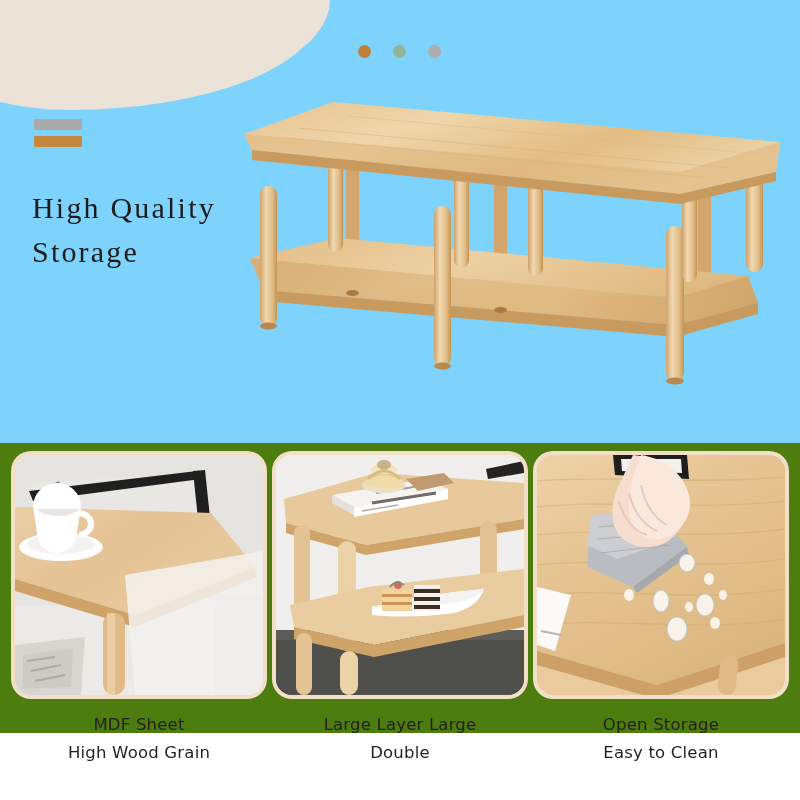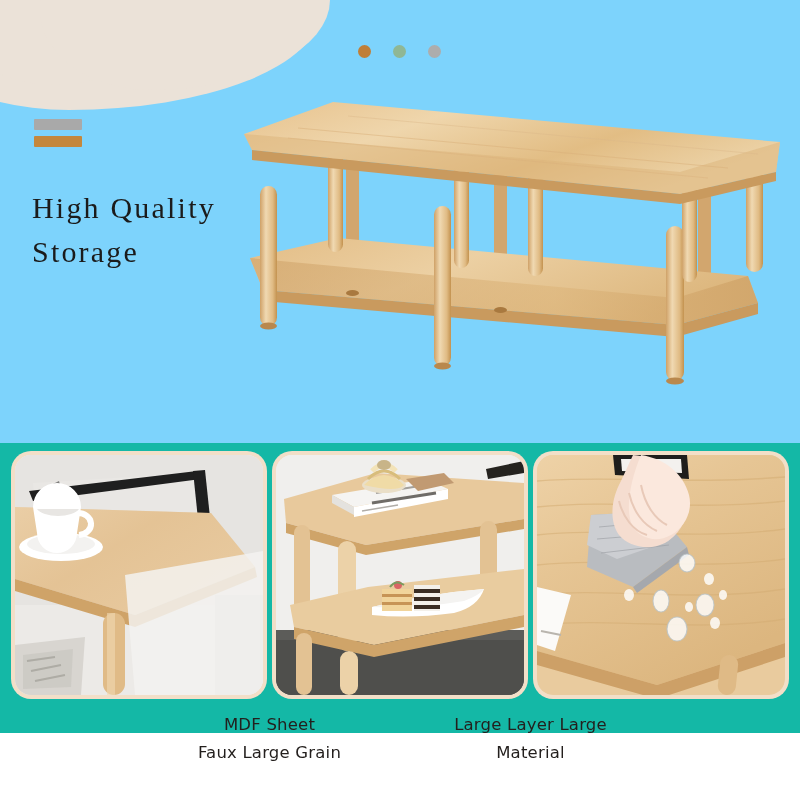--- a/index.html
+++ b/index.html
@@ -105,21 +105,21 @@
     height: 300px;
   }
 
   
   .features {
     position: absolute;
     left: 0;
     top: 443px;
     width: 800px;
     height: 290px;
-    background: #14b8a6;
+    background: #4d7c0f;
   }
   .panels {
     position: absolute;
     left: 0;
     top: 12px;
     width: 800px;
     display: flex;
     justify-content: center;
     gap: 13px;
   }
@@ -411,21 +411,25 @@
             <ellipse cx="168" cy="150" rx="9" ry="11"></ellipse>
             <ellipse cx="140" cy="174" rx="10" ry="12"></ellipse>
           </g>
         </svg>
       </div>
     </div>
 
     <div class="captions">
       <div class="caption">
         <span class="caption-line">MDF Sheet</span>
-        <span class="caption-line">Faux Large Grain</span>
+        <span class="caption-line">High Wood Grain</span>
       </div>
       <div class="caption">
         <span class="caption-line">Large Layer Large</span>
-        <span class="caption-line">Material</span>
+        <span class="caption-line">Double</span>
+      </div>
+      <div class="caption">
+        <span class="caption-line">Open Storage</span>
+        <span class="caption-line">Easy to Clean</span>
       </div>
     </div>
   </div>
 </div>
 
 </body></html>

